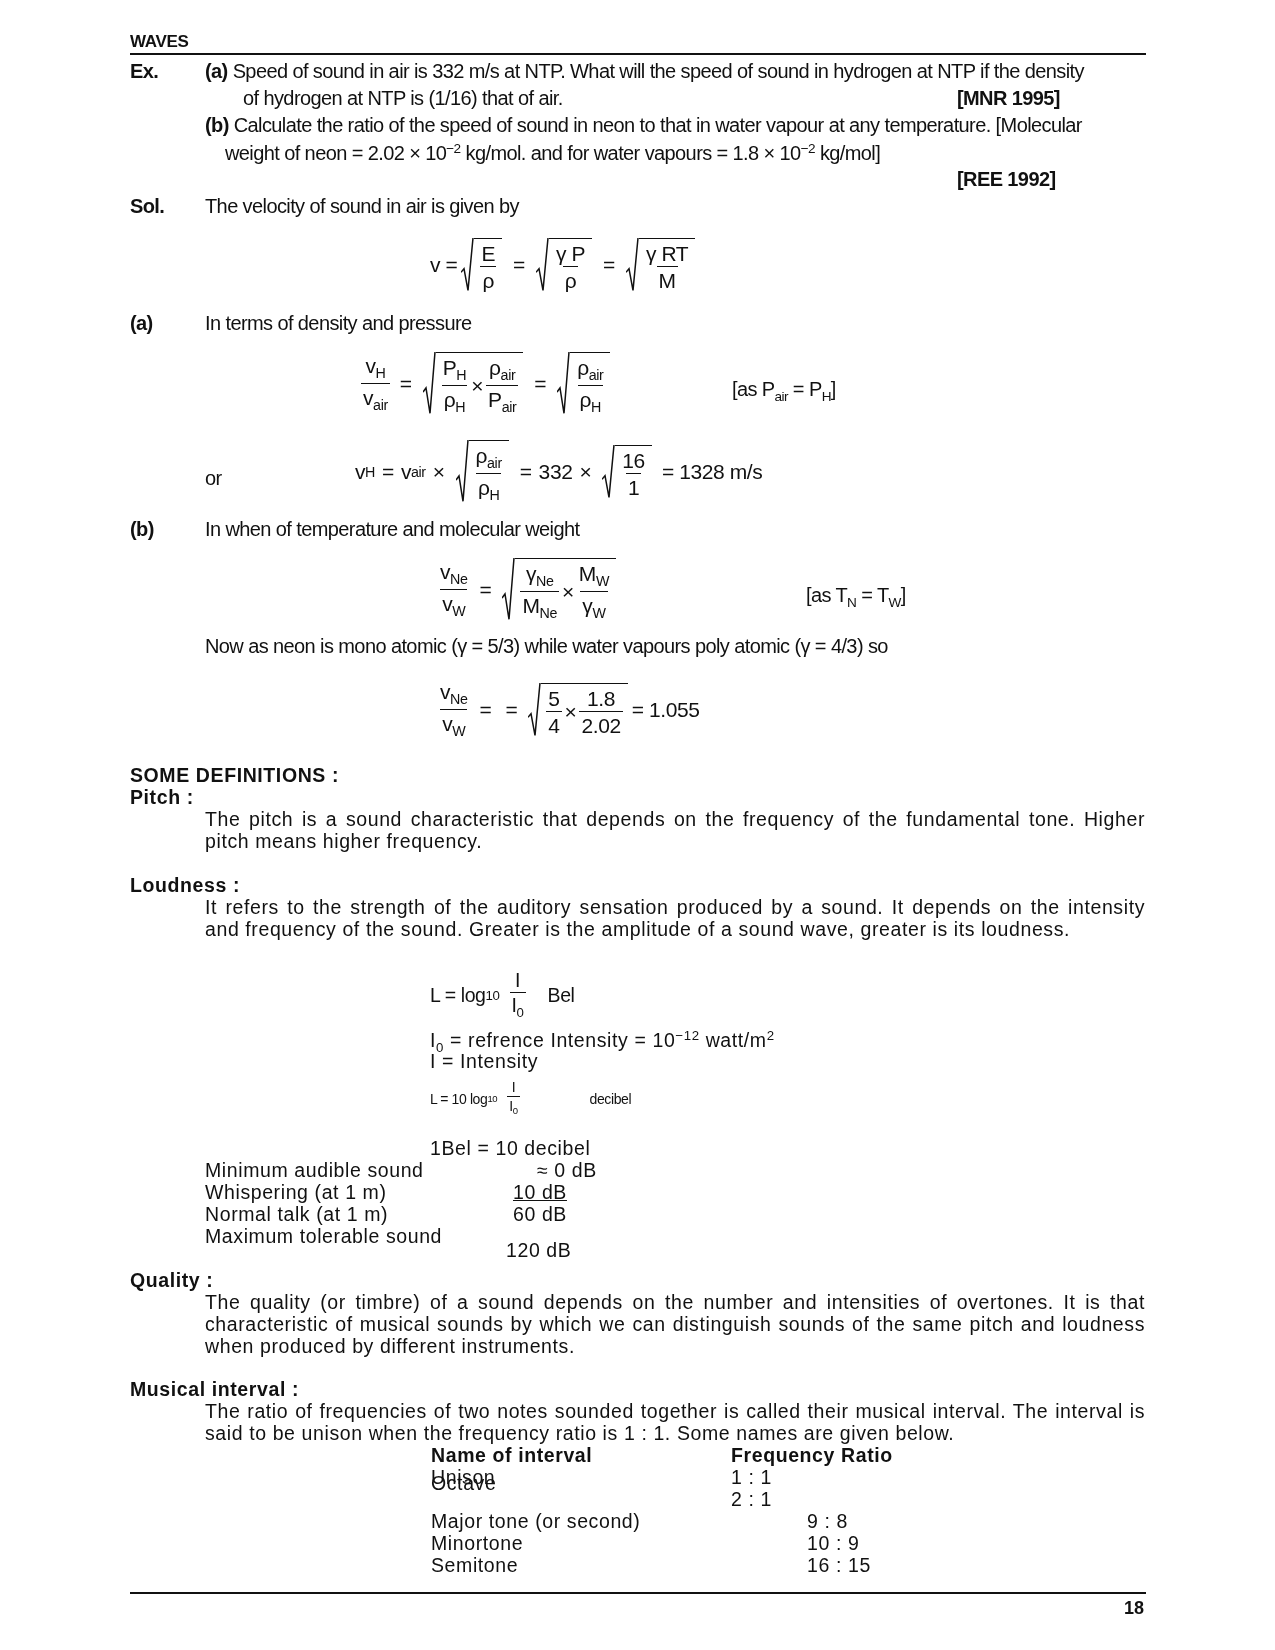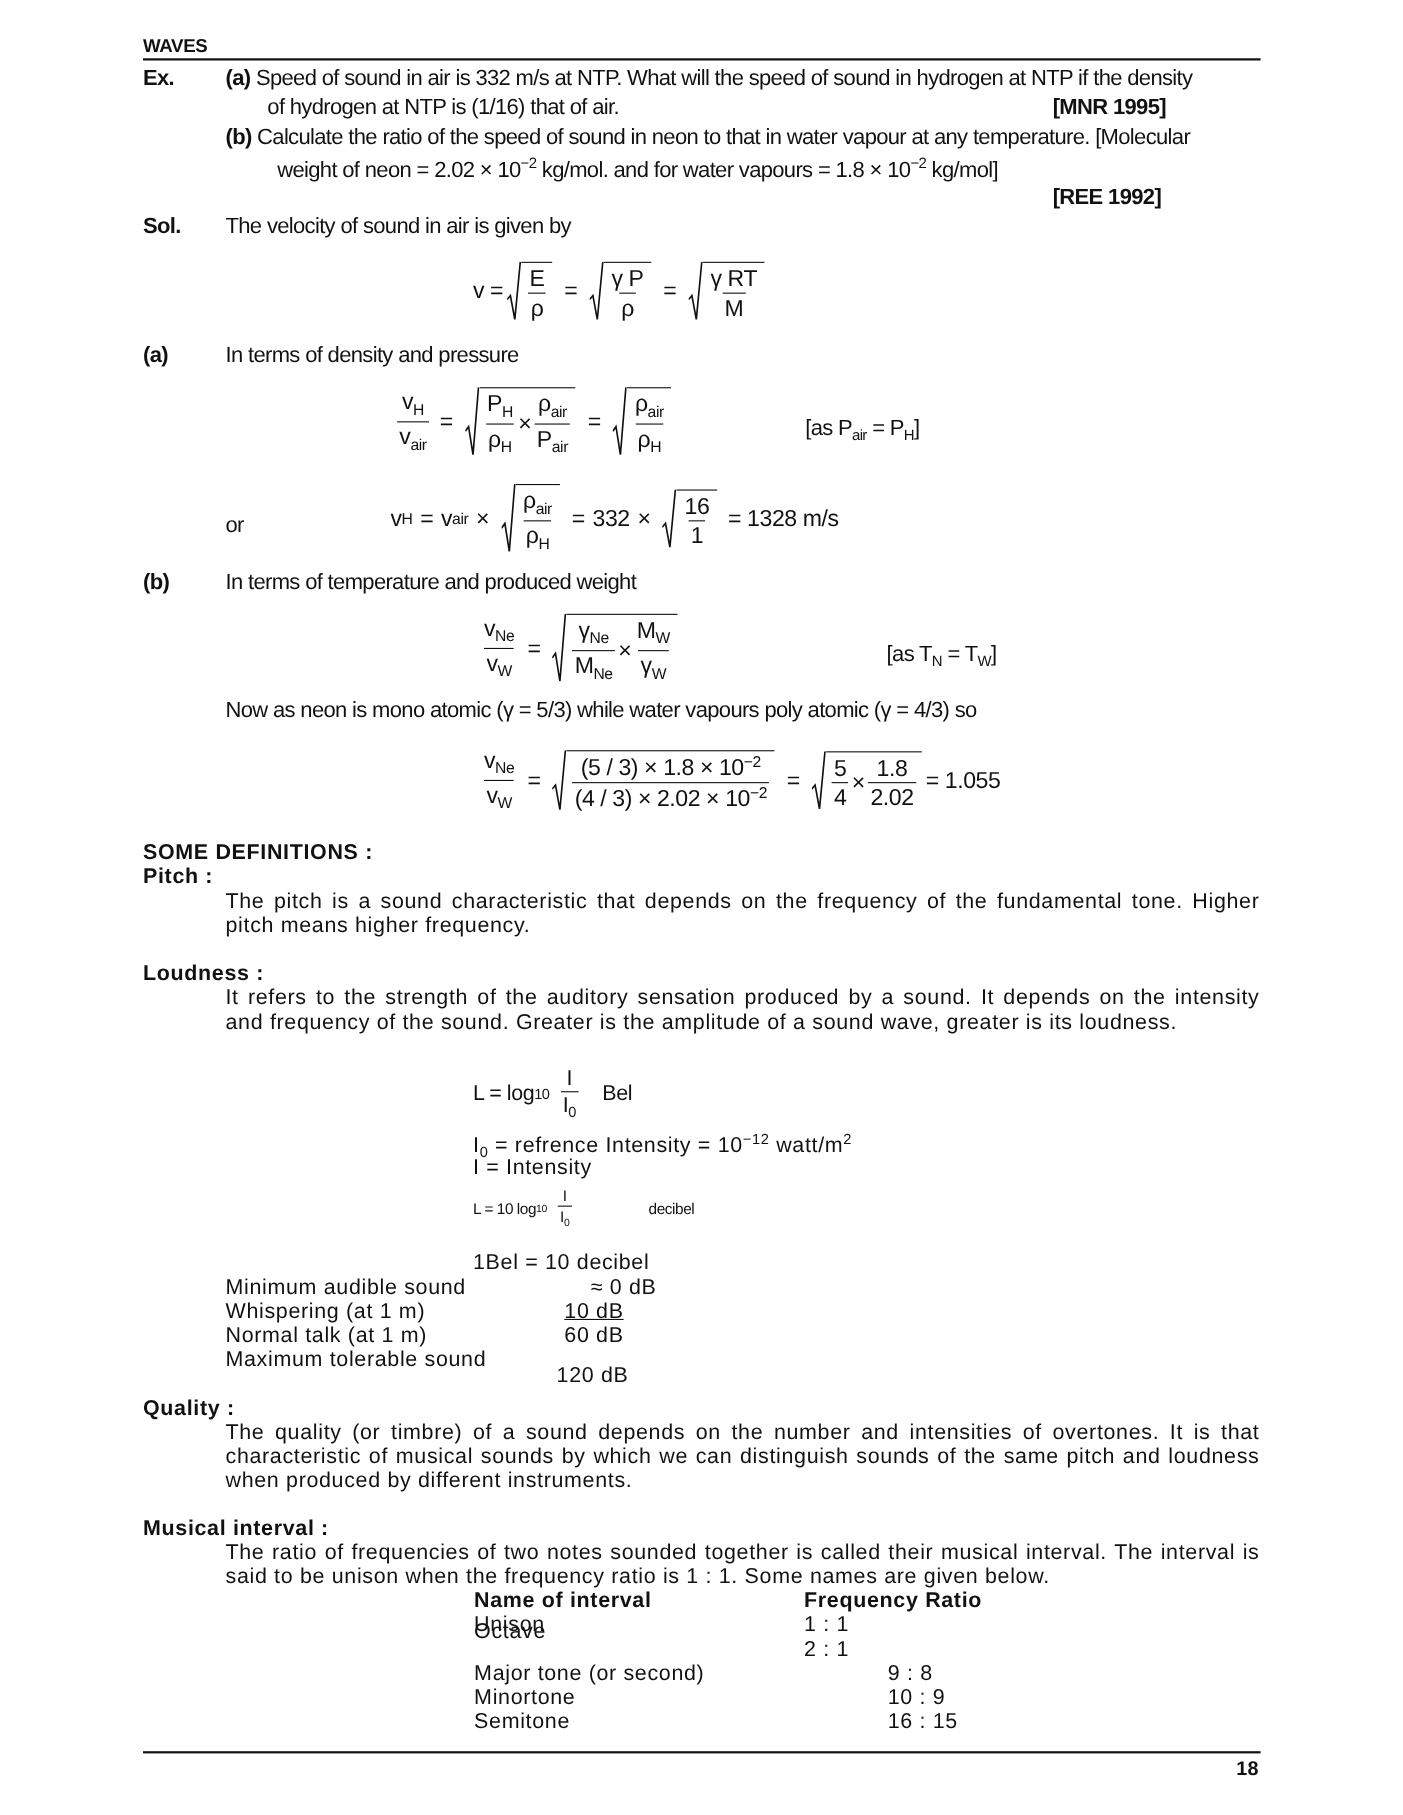--- a/index.html
+++ b/index.html
@@ -36,21 +36,21 @@
 <div class="abs narrow" style="left:205px;top:60px;width:940px;">
   <span class="b">(a)</span>
   <span>Speed of sound in air is 332 m/s at NTP. What will the speed of sound in hydrogen at NTP if the density</span>
 </div>
 <div class="abs narrow" style="left:243px;top:87px;">of hydrogen at NTP is (1/16) that of air.</div>
 <div class="abs narrow b" style="left:957px;top:87px;">[MNR 1995]</div>
 <div class="abs narrow" style="left:205px;top:114px;">
   <span class="b">(b)</span>
   <span>Calculate the ratio of the speed of sound in neon to that in water vapour at any temperature. [Molecular</span>
 </div>
-<div class="abs narrow" style="left:252px;top:141px;text-align:center;"><span>weight of neon = 2.02 × 10</span><span class="sup">−2</span><span> kg/mol. and for water vapours = 1.8 × 10</span><span class="sup">−2</span><span> kg/mol]</span></div>
+<div class="abs narrow" style="left:225px;top:141px;text-align:center;"><span>weight of neon = 2.02 × 10</span><span class="sup">−2</span><span> kg/mol. and for water vapours = 1.8 × 10</span><span class="sup">−2</span><span> kg/mol]</span></div>
 <div class="abs narrow b" style="left:957px;top:168px;">[REE 1992]</div>
 
 <div class="abs narrow b" style="left:130px;top:195px;">Sol.</div>
 <div class="abs narrow" style="left:205px;top:195px;">The velocity of sound in air is given by</div>
 
 <div class="eq" style="left:430px;top:238px;">
   <span>v =</span>
   <span class="sqrt">
       <span class="rad">
         <svg viewBox="0 0 13 60" preserveAspectRatio="none">
@@ -172,21 +172,21 @@
         <span class="frac">
           <span class="num">16</span>
           <span class="den">1</span>
         </span>
       </span>
     </span>
   <span style="margin-left:6px">= 1328 m/s</span>
 </div>
 
 <div class="abs narrow b" style="left:130px;top:518px;">(b)</div>
-<div class="abs narrow" style="left:205px;top:518px;">In terms of temperature and produced weight</div>
+<div class="abs narrow" style="left:205px;top:518px;">In when of temperature and molecular weight</div>
 
 <div class="eq" style="left:435px;top:558px;">
   <span class="frac">
       <span class="num"><span>v</span><span class="sub">Ne</span></span>
       <span class="den"><span>v</span><span class="sub">W</span></span>
     </span>
   <span class="op">=</span>
   <span class="sqrt">
       <span class="rad">
         <svg viewBox="0 0 13 60" preserveAspectRatio="none">
@@ -209,33 +209,20 @@
 <div class="abs narrow" style="left:806px;top:584px;"><span>[as T</span><span class="sub">N</span><span> = T</span><span class="sub">W</span><span>]</span></div>
 
 <div class="abs narrow" style="left:205px;top:635px;">Now as neon is mono atomic (γ = 5/3) while water vapours poly atomic (γ = 4/3) so</div>
 
 <div class="eq" style="left:435px;top:680px;">
   <span class="frac">
       <span class="num"><span>v</span><span class="sub">Ne</span></span>
       <span class="den"><span>v</span><span class="sub">W</span></span>
     </span>
   <span class="op">=</span>
-  <span class="sqrt">
-      <span class="rad">
-        <svg viewBox="0 0 13 60" preserveAspectRatio="none">
-          <polyline points="0,38 3,34 7,58 12,0" fill="none" stroke="#111" stroke-width="1.5"></polyline>
-        </svg>
-      </span>
-      <span class="under">
-        <span class="frac">
-          <span class="num"><span>(5 / 3) × 1.8 × 10</span><span class="sup">−2</span></span>
-          <span class="den"><span>(4 / 3) × 2.02 × 10</span><span class="sup">−2</span></span>
-        </span>
-      </span>
-    </span>
   <span class="op">=</span>
   <span class="sqrt">
       <span class="rad">
         <svg viewBox="0 0 13 60" preserveAspectRatio="none">
           <polyline points="0,38 3,34 7,58 12,0" fill="none" stroke="#111" stroke-width="1.5"></polyline>
         </svg>
       </span>
       <span class="under">
     <span class="frac">
           <span class="num">5</span>

